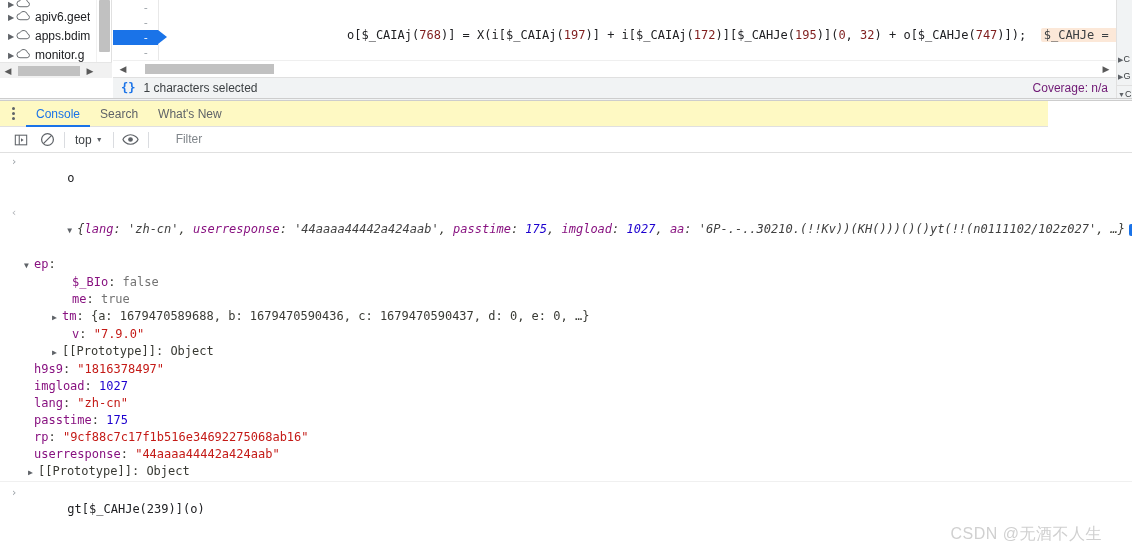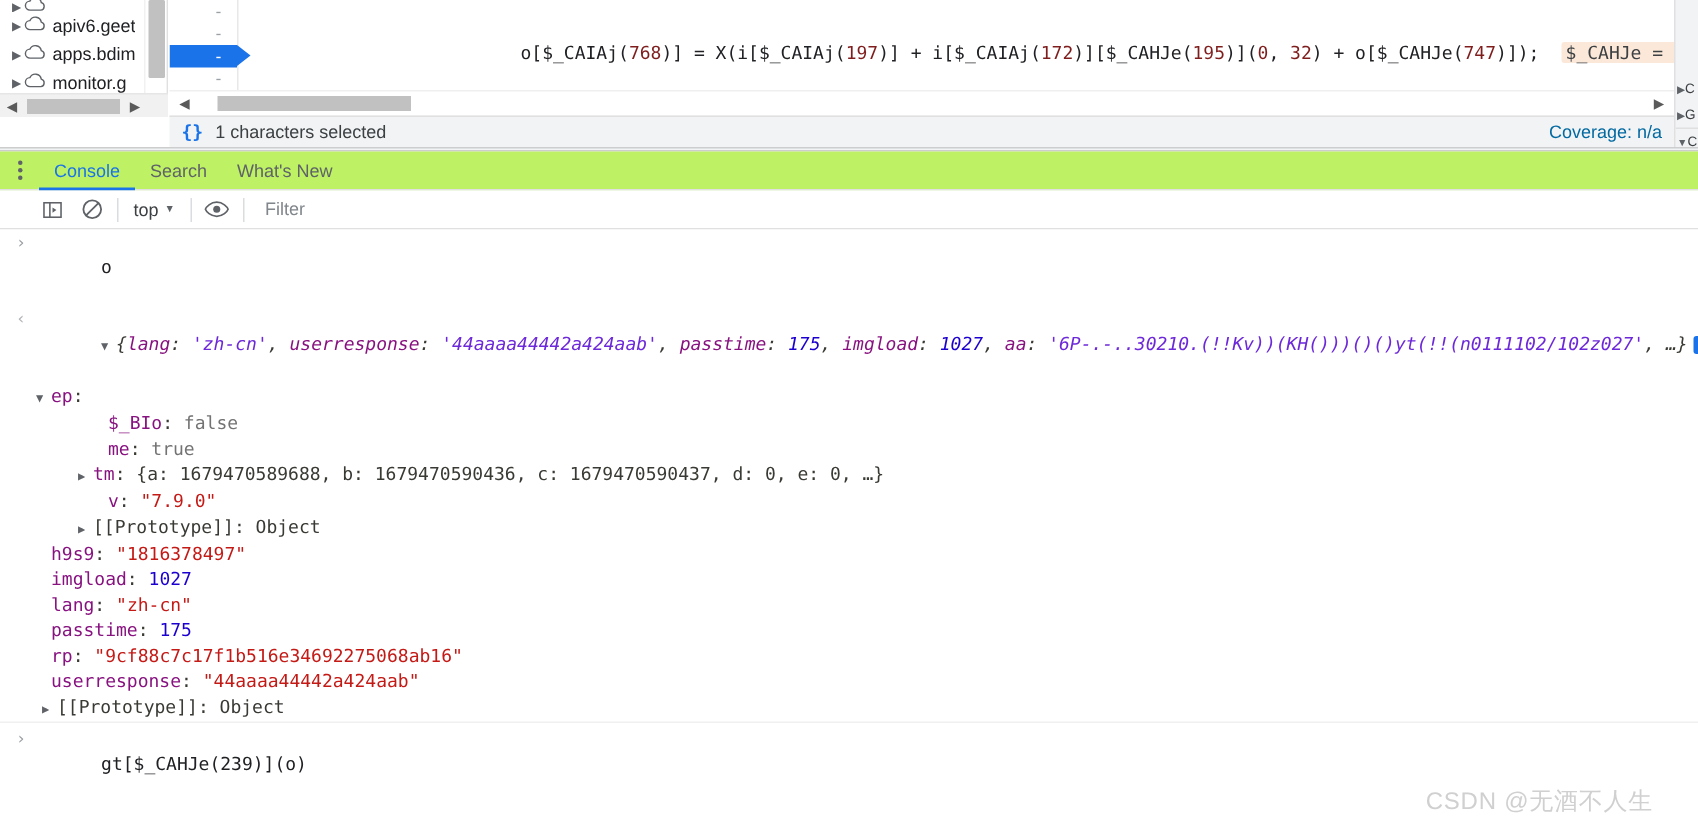--- a/index.html
+++ b/index.html
@@ -113,72 +113,72 @@
   }
 
   
   .src-status {
     position: absolute; left: 113px; top: 77px; width: 1003px; height: 21px;
     background: #f1f3f4; border-top: 1px solid #e0e0e0;
     display: flex; align-items: center; padding: 0 8px;
     font-size: 12px; color: #3c4043;
   }
   .brace-ic { color: #1a73e8; font-weight: bold; margin-right: 8px; font-family: "DejaVu Sans Mono", monospace; }
-  .cov { margin-left: auto; color: #0369a1; }
+  .cov { margin-left: auto; color: #701a75; }
 
   
   .right-rail {
     position: absolute; right: 0; top: 0; width: 16px; height: 98px;
     background: #f1f3f4; border-left: 1px solid #e0e0e0;
     overflow: hidden; font-size: 9px; color: #3c4043;
   }
   .rr-row { height: 17px; line-height: 17px; padding-left: 1px; white-space: nowrap; }
   .rr-row.hdr { border-top: 1px solid #e0e0e0; background: #f1f3f4; }
   .rr-tri { font-size: 7px; color: #5f6368; }
 
   
   .pane-divider {
     position: absolute; left: 0; top: 98px; width: 1132px; height: 3px;
     background: #f1f3f4; border-top: 1px solid #cdcdcd; border-bottom: 1px solid #cdcdcd;
   }
 
   
   .drawer-tabs {
-    position: absolute; left: 0; top: 101px; width: 1132px; height: 26px;
-    background: #bef264; border-bottom: 1px solid #e0e0e0;
+    position: absolute; left: 0; top: 101px; width: 1048px; height: 26px;
+    background: #fef9c3; border-bottom: 1px solid #e0e0e0;
     display: flex; align-items: center;
   }
   .kebab {
     width: 26px; height: 26px; display: flex; flex-direction: column;
     align-items: center; justify-content: center; gap: 2px;
   }
   .kebab i { width: 3px; height: 3px; background: #5f6368; border-radius: 50%; display: block; }
   .dtab {
     height: 26px; line-height: 26px; padding: 0 10px;
     font-size: 12px; color: #5f6368; white-space: nowrap;
   }
   .dtab.active { color: #1a73e8; border-bottom: 2px solid #1a73e8; }
 
   
   .console-toolbar {
     position: absolute; left: 0; top: 127px; width: 1132px; height: 26px;
     background: #fff; border-bottom: 1px solid #e0e0e0;
-    display: flex; align-items: center; padding-left: 22px;
+    display: flex; align-items: center; padding-left: 8px;
   }
   .tb-btn {
     width: 26px; height: 26px; display: flex; align-items: center; justify-content: center;
   }
   .tb-sep { width: 1px; height: 16px; background: #dadce0; margin: 0 4px; }
   .ctx-sel {
     display: flex; align-items: center; gap: 4px; padding: 0 6px;
     font-size: 12px; color: #3c4043;
   }
   .caret { font-size: 7px; color: #5f6368; }
   .filter-box {
-    margin-left: 6px; width: 200px; height: 19px; line-height: 19px;
+    margin-left: 19px; width: 200px; height: 19px; line-height: 19px;
     font-size: 12px; color: #80868b; padding-left: 4px;
   }
 
   
   .console-body {
     position: absolute; left: 0; top: 153px; width: 1132px; height: 406px;
     background: #fff; overflow: hidden;
     font-family: "DejaVu Sans Mono", monospace; font-size: 12px;
   }
   .c-row { position: relative; min-height: 17px; padding: 0 0 0 24px; line-height: 17px; white-space: pre; }
@@ -187,21 +187,21 @@
     position: absolute; left: 8px; top: 0; width: 12px; line-height: 17px;
     color: #9aa0a6; font-size: 11px; text-align: center;
   }
   .gutter-ic.out { color: #b0b3b8; }
   .prop { padding-left: 24px; }
   .indent2 { padding-left: 62px; }
 
   .k-name { color: #881280; }
   .k-name-it { color: #881280; font-style: italic; }
   .v-str { color: #c41a16; }
-  .v-str-it { color: #6d28d9; font-style: italic; }
+  .v-str-it { color: #404040; font-style: italic; }
   .v-num { color: #1c00cf; }
   .v-num-it { color: #1c00cf; font-style: italic; }
   .v-bool { color: #737373; }
   .v-obj { color: #393a34; }
   .punct { color: #393a34; }
   .punct-it { color: #393a34; font-style: italic; }
   .proto { color: #393a34; }
   .disc { color: #5f6368; font-size: 8px; display: inline-block; width: 10px; }
   .disc-open { color: #5f6368; font-size: 8px; display: inline-block; width: 10px; }
   .info-badge {

